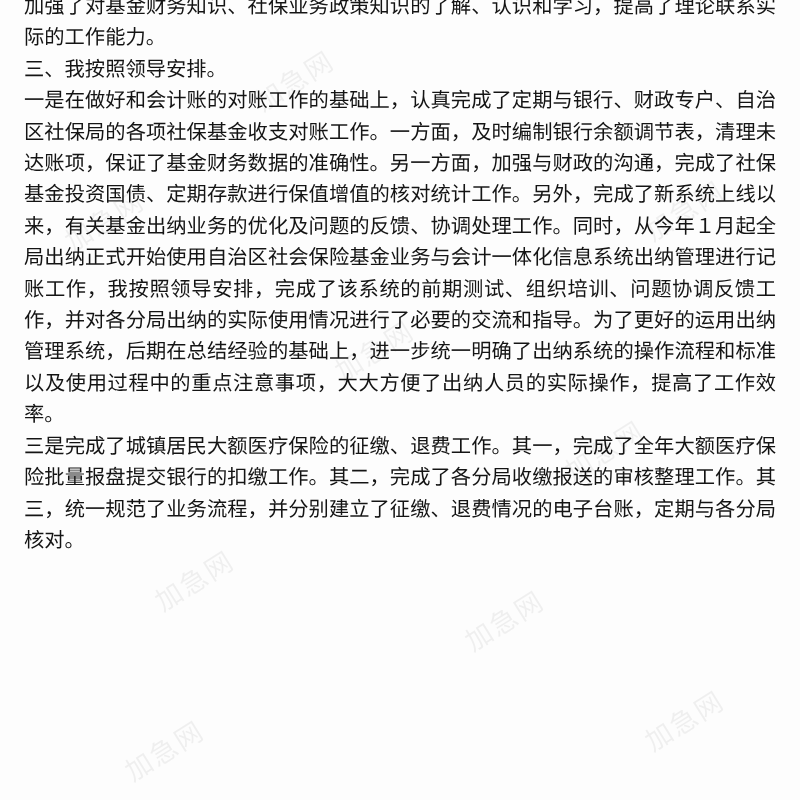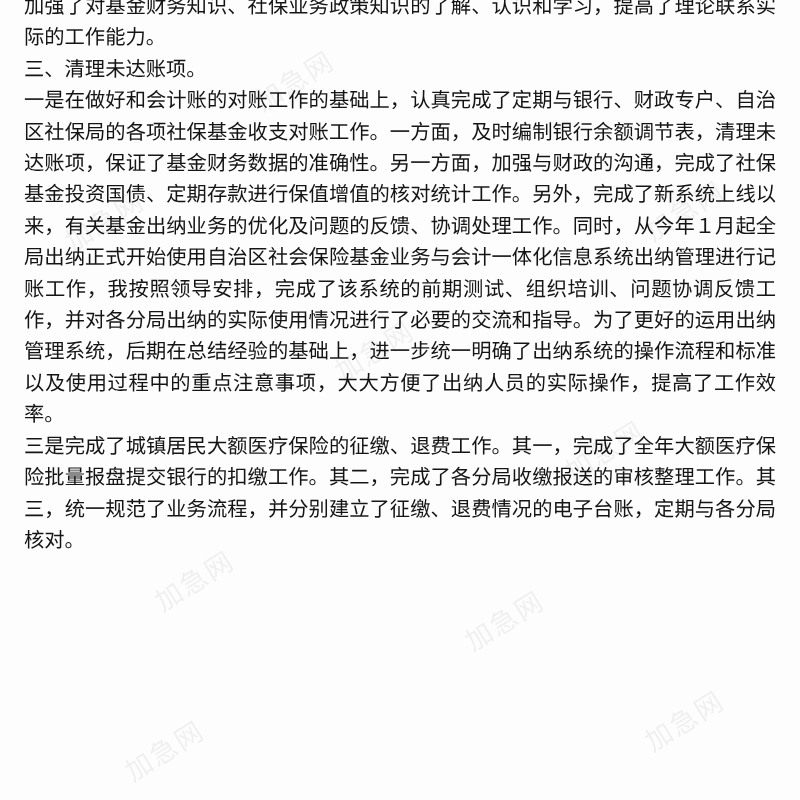--- a/index.html
+++ b/index.html
@@ -90,18 +90,18 @@
       <div class="wm" style="left: 460px; top: 600px;">加急网</div>
       <div class="wm" style="left: 60px; top: 200px;">加急网</div>
       <div class="wm" style="left: 560px; top: 430px;">加急网</div>
       <div class="wm" style="left: 250px; top: 60px;">加急网</div>
       <div class="wm" style="left: 640px; top: 700px;">加急网</div>
       <div class="wm" style="left: 120px; top: 730px;">加急网</div>
     </div>
 
   <div id="doc-body" style="color: rgb(20, 20, 20);">
       <p class="para clipped-top">加强了对基金财务知识、社保业务政策知识的了解、认识和学习，提高了理论联系实际的工作能力。</p>
-      <p class="para">三、清理未达账项。</p>
+      <p class="para">三、我按照领导安排。</p>
       <p class="para">一是在做好和会计账的对账工作的基础上，认真完成了定期与银行、财政专户、自治区社保局的各项社保基金收支对账工作。一方面，及时编制银行余额调节表，清理未达账项，保证了基金财务数据的准确性。另一方面，加强与财政的沟通，完成了社保基金投资国债、定期存款进行保值增值的核对统计工作。另外，完成了新系统上线以来，有关基金出纳业务的优化及问题的反馈、协调处理工作。同时，从今年１月起全局出纳正式开始使用自治区社会保险基金业务与会计一体化信息系统出纳管理进行记账工作，我按照领导安排，完成了该系统的前期测试、组织培训、问题协调反馈工作，并对各分局出纳的实际使用情况进行了必要的交流和指导。为了更好的运用出纳管理系统，后期在总结经验的基础上，进一步统一明确了出纳系统的操作流程和标准以及使用过程中的重点注意事项，大大方便了出纳人员的实际操作，提高了工作效率。</p>
       <p class="para">三是完成了城镇居民大额医疗保险的征缴、退费工作。其一，完成了全年大额医疗保险批量报盘提交银行的扣缴工作。其二，完成了各分局收缴报送的审核整理工作。其三，统一规范了业务流程，并分别建立了征缴、退费情况的电子台账，定期与各分局核对。</p>
     </div>
 
 </div>
 
 </body></html>

